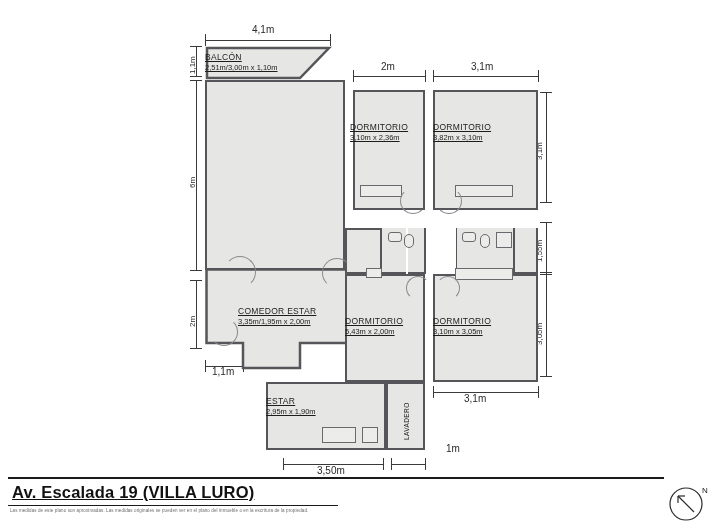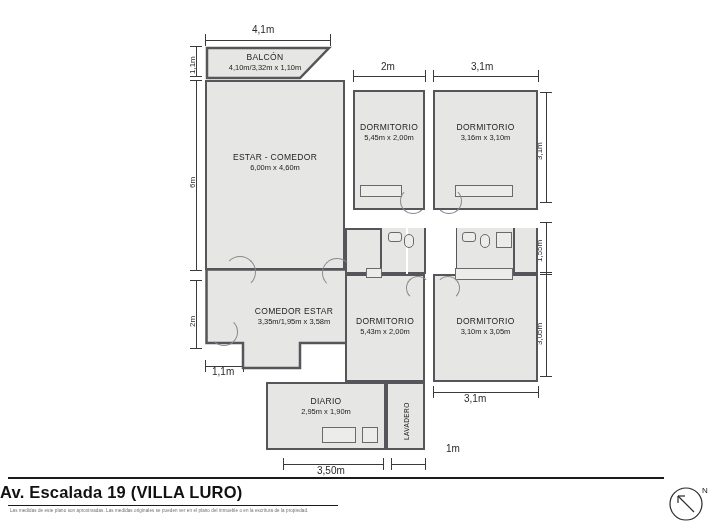--- a/index.html
+++ b/index.html
@@ -1,21 +1,21 @@
 <!DOCTYPE html>
 <html><head>
 <meta charset="utf-8">
 <style>
   html,body{margin:0;padding:0;background:#ffffff;}
   body{width:720px;height:532px;position:relative;font-family:"Liberation Sans",sans-serif;color:#1a1a1a;overflow:hidden;}
   .plan{position:absolute;left:0;top:0;width:720px;height:532px;}
   .room{position:absolute;background:#e6e6e4;border:2px solid #55555a;box-sizing:border-box;}
   .roomlite{position:absolute;background:#ececeb;border:1.5px solid #6a6a6e;box-sizing:border-box;}
   .white{position:absolute;background:#ffffff;}
-  .lbl{position:absolute;text-align:center;line-height:1.25;color:#1d1d1d;}
+  .lbl{position:absolute;line-height:1.25;color:#1d1d1d;text-decoration:underline;}
   .lbl .t1{font-size:8.5px;letter-spacing:.3px;}
   .lbl .t2{font-size:7.5px;}
   .dim{position:absolute;font-size:10px;color:#2a2a2a;white-space:nowrap;}
   .dimv{position:absolute;font-size:8px;color:#2a2a2a;white-space:nowrap;transform:rotate(-90deg);transform-origin:left top;}
   .title{position:absolute;font-size:16.5px;font-weight:bold;letter-spacing:.2px;color:#111;}
   .subtitle{position:absolute;font-size:4.5px;color:#6d6d6d;letter-spacing:.1px;}
   .rule{position:absolute;background:#1a1a1a;}
   .hline{position:absolute;height:1px;background:#3a3a3a;}
   .vline{position:absolute;width:1px;background:#3a3a3a;}
   .tick{position:absolute;background:#3a3a3a;}
@@ -150,64 +150,60 @@
   <div class="arc" style="left:322px;top:258px;width:28px;height:28px;border-color:transparent;border-left-color:#8a8a8e;border-top-color:#8a8a8e;"></div>
   <div class="arc" style="left:224px;top:256px;width:30px;height:30px;border-color:transparent;border-right-color:#8a8a8e;border-top-color:#8a8a8e;"></div>
   <div class="arc" style="left:210px;top:318px;width:26px;height:26px;border-color:transparent;border-right-color:#8a8a8e;border-bottom-color:#8a8a8e;"></div>
   <div class="arc" style="left:400px;top:188px;width:24px;height:24px;border-color:transparent;border-left-color:#8a8a8e;border-bottom-color:#8a8a8e;"></div>
   <div class="arc" style="left:436px;top:188px;width:24px;height:24px;border-color:transparent;border-right-color:#8a8a8e;border-bottom-color:#8a8a8e;"></div>
   <div class="arc" style="left:406px;top:276px;width:22px;height:22px;border-color:transparent;border-left-color:#8a8a8e;border-top-color:#8a8a8e;"></div>
   <div class="arc" style="left:436px;top:276px;width:22px;height:22px;border-color:transparent;border-right-color:#8a8a8e;border-top-color:#8a8a8e;"></div>
 
   <div class="lbl" style="left:205px;top:52px;width:120px;">
     <div class="t1">BALCÓN</div>
-    <div class="t2">4,10m/3,32m x 1,10m</div>
-  </div>
-
-  <div class="lbl" style="left:205px;top:152px;width:140px;">
-    <div class="t1">ESTAR - COMEDOR</div>
-    <div class="t2">6,00m x 4,60m</div>
-  </div>
+    <div class="t2">2,51m/3,00m x 1,10m</div>
+  </div>
+
 
   <div class="lbl" style="left:350px;top:122px;width:78px;">
     <div class="t1">DORMITORIO</div>
-    <div class="t2">5,45m x 2,00m</div>
+    <div class="t2">3,10m x 2,36m</div>
   </div>
 
   <div class="lbl" style="left:433px;top:122px;width:105px;">
     <div class="t1">DORMITORIO</div>
-    <div class="t2">3,16m x 3,10m</div>
+    <div class="t2">3,82m x 3,10m</div>
   </div>
 
   <div class="lbl" style="left:238px;top:306px;width:112px;">
     <div class="t1">COMEDOR ESTAR</div>
-    <div class="t2">3,35m/1,95m x 3,58m</div>
+    <div class="t2">3,35m/1,95m x 2,00m</div>
   </div>
 
   <div class="lbl" style="left:345px;top:316px;width:80px;">
     <div class="t1">DORMITORIO</div>
     <div class="t2">5,43m x 2,00m</div>
   </div>
 
   <div class="lbl" style="left:433px;top:316px;width:105px;">
     <div class="t1">DORMITORIO</div>
     <div class="t2">3,10m x 3,05m</div>
   </div>
 
   <div class="lbl" style="left:266px;top:396px;width:120px;">
-    <div class="t1">DIARIO</div>
+    <div class="t1">ESTAR</div>
     <div class="t2">2,95m x 1,90m</div>
   </div>
 
   <div class="lavlabel" style="left:403px;top:440px;">LAVADERO</div>
 
 </div>
 
 <div class="rule" style="left:8px;top:477px;width:656px;height:1.5px;"></div>
-<div class="title" style="left:0;top:483px;">Av. Escalada 19 (VILLA LURO)</div>
+<div class="title" style="left:12px;top:483px;text-decoration:underline;">Av. Escalada 19 (VILLA LURO)</div>
 <div class="subtitle" style="left:10px;top:508px;width:330px;">Las medidas de este plano son aproximadas. Las medidas originales se pueden ver en el plano del inmueble o en la escritura de la propiedad.</div>
 <div class="rule" style="left:8px;top:505px;width:330px;height:1px;"></div>
 
 <div class="northbox">
   <svg width="46" height="46" viewBox="0 0 46 46">
     <circle cx="20" cy="24" r="16" fill="none" stroke="#2a2a2a" stroke-width="1.2"></circle>
     <line x1="12" y1="16" x2="28" y2="32" stroke="#2a2a2a" stroke-width="1.2"></line>
     <line x1="12" y1="16" x2="12" y2="23" stroke="#2a2a2a" stroke-width="1.2"></line>
     <line x1="12" y1="16" x2="19" y2="16" stroke="#2a2a2a" stroke-width="1.2"></line>
   </svg>

